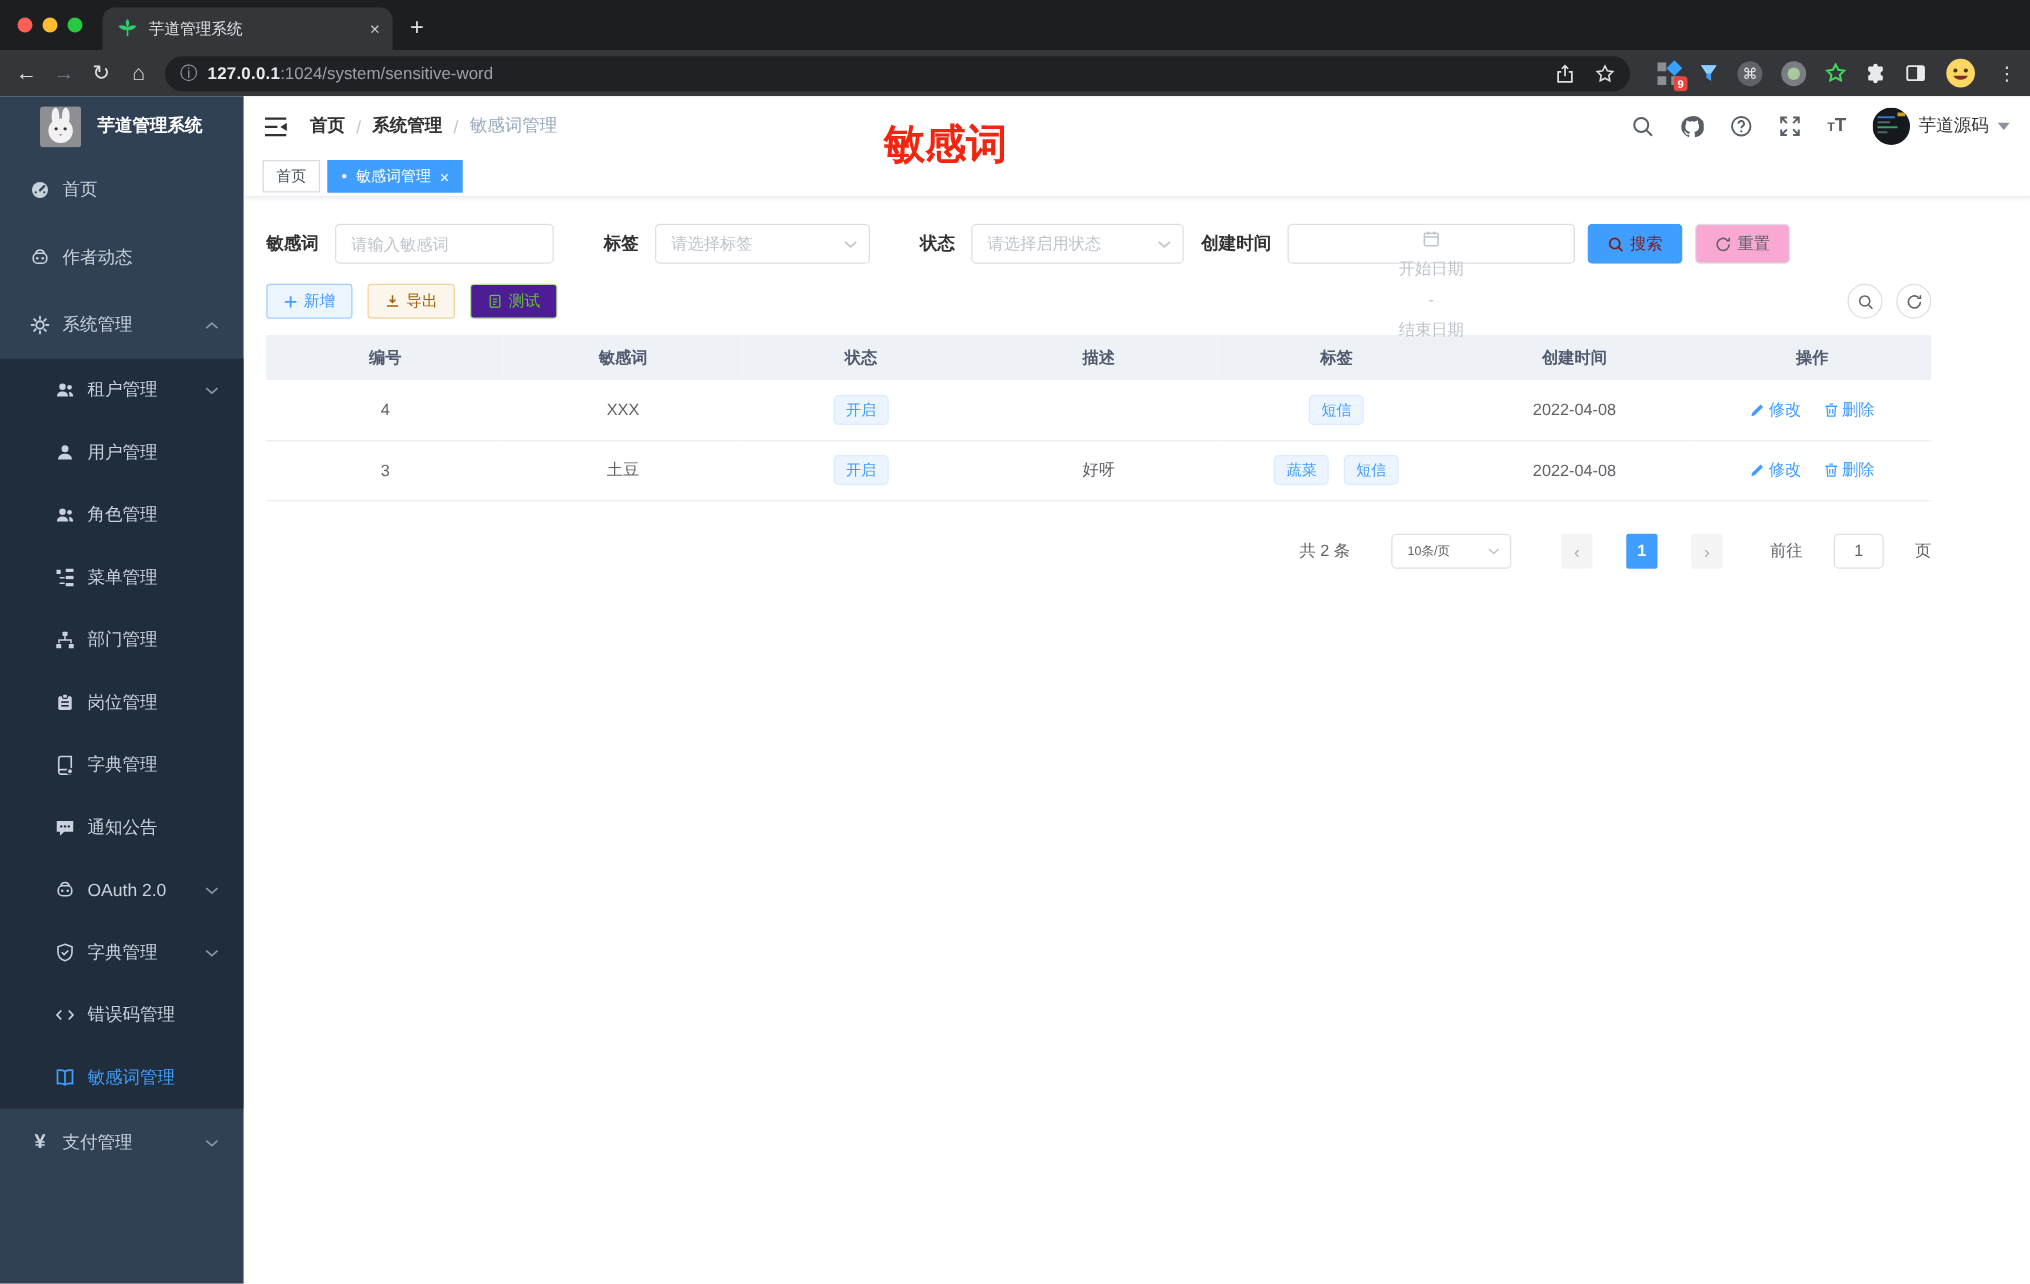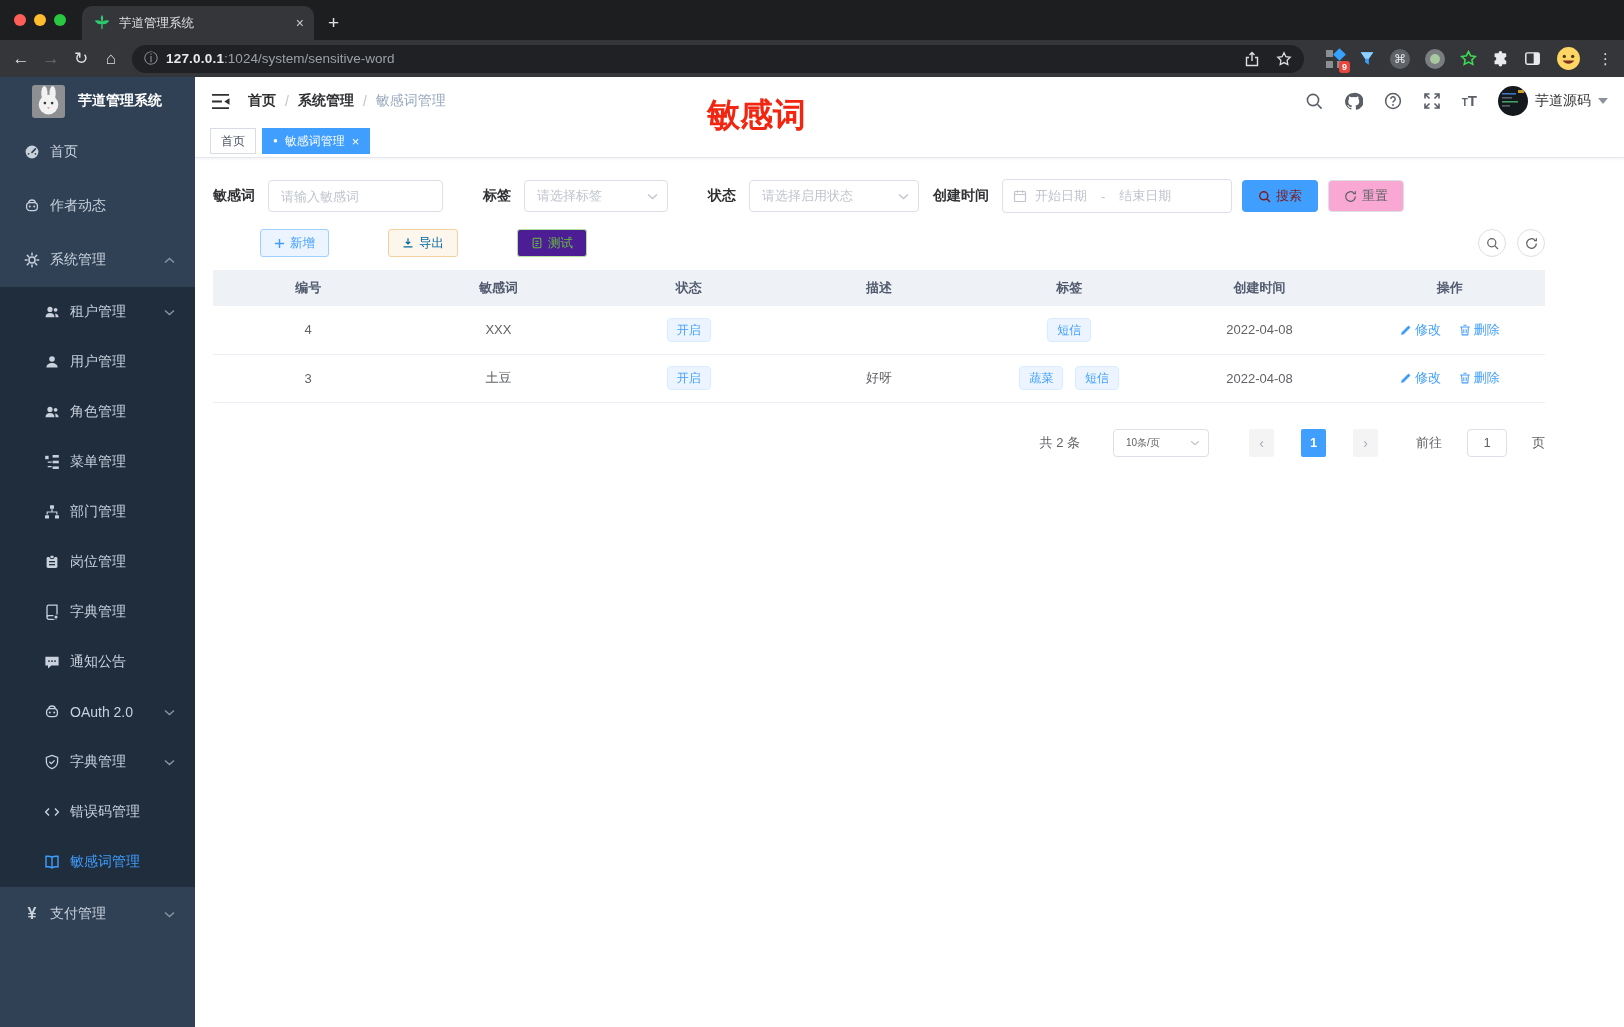--- a/index.html
+++ b/index.html
@@ -77,31 +77,31 @@
 
   
   .content { padding:21px 79px 0 18px; flex:1; }
   .filters { display:flex; align-items:center; margin-bottom:16px; }
   .flabel { font-size:14px; font-weight:700; color:#303133; margin-right:13px; white-space:nowrap; }
   .ctl { height:32px; border:1px solid #dcdfe6; border-radius:4px; background:#fff; font-size:13px; color:#606266; }
   input.ctl { padding:0 12px; outline:none; }
   input.ctl::placeholder { color:#bfc4cc; }
   .selbox { position:relative; display:flex; align-items:center; padding:0 26px 0 12px; color:#bfc4cc; cursor:pointer; }
   .selbox .chevd { position:absolute; right:9px; color:#c0c4cc; }
-  .datebox { display:flex; align-items:center; gap:8px; padding:16px 10px; color:#bfc4cc; cursor:pointer; }
+  .datebox { display:flex; align-items:center; gap:8px; padding:4px 10px; color:#bfc4cc; cursor:pointer;flex-direction:column; }
   .datebox .dph { font-size:13px; }
   .datebox .cal { color:#c0c4cc; display:flex; }
   .btn { height:32px; border-radius:4px; font-size:13px; display:inline-flex; align-items:center; gap:5px; padding:0 15px; cursor:pointer; border:1px solid transparent; }
   .btn-search { background:#409eff; color:#7f1d1d; margin-left:10px; }
   .btn-reset { background:#f9a8d4; color:#606266; border-color:#dcdfe6; margin-left:10px; }
 
   .actions { display:flex; align-items:center; margin-bottom:13px; }
-  .btn-sm { height:28px; border-radius:3px; font-size:12.5px; display:inline-flex; align-items:center; gap:5px; padding:0 13px; cursor:pointer; margin-right:12px;margin-left:47px; }
+  .btn-sm { height:28px; border-radius:3px; font-size:12.5px; display:inline-flex; align-items:center; gap:5px; padding:0 13px; cursor:pointer; margin-right:12px; }
   .btn-add { color:#409eff; background:#ecf5ff; border:1px solid #a0cfff; }
-  .btn-export { color:#0369a1; background:#fdf6ec; border:1px solid #f3d19e; }
+  .btn-export { color:#a16207; background:#fdf6ec; border:1px solid #f3d19e; }
   .btn-test { color:#67c23a; background:#4c1d95; border:1px solid #b3e19d; }
   .circ-btns { margin-left:auto; display:flex; gap:11px; }
   .cbtn { width:28px; height:28px; border-radius:50%; border:1px solid #dcdfe6; background:#fff; color:#606266; display:flex; align-items:center; justify-content:center; cursor:pointer; }
 
   table.grid { width:100%; border-collapse:collapse; table-layout:fixed; }
   .grid th { height:36px; background:#eef1f6; color:#515a6e; font-size:13px; font-weight:700; text-align:center; }
   .grid td { height:48px; border-bottom:1px solid #ebeef5; text-align:center; font-size:13px; color:#606266; }
   .tag { display:inline-block; padding:0 9px; height:24px; line-height:22px; background:#ecf5ff; border:1px solid #d9ecff; border-radius:4px; color:#409eff; font-size:12px; margin:0 4px; }
   .op { color:#409eff; font-size:13px; cursor:pointer; display:inline-flex; align-items:center; gap:3px; margin:0 7px; }
 
@@ -460,21 +460,21 @@
           <span class="x">×</span>
         </span>
       </div>
 
       <div class="content">
 
         <div class="filters">
           <span class="flabel">敏感词</span>
           <input class="ctl" style="width: 175px;" placeholder="请输入敏感词">
           <span class="flabel" style="margin-left:40px">标签</span>
-          <span class="ctl selbox" style="width:144px">
+          <span class="ctl selbox" style="width:172px">
             <span>请选择标签</span>
             <svg class="chevd" width="11" height="7" viewBox="0 0 11 7" fill="none" stroke="currentColor" stroke-width="1.4">
                 <path d="M1 1.5L5.5 5.5 10 1.5"></path>
               </svg>
           </span>
           <span class="flabel" style="margin-left:40px">状态</span>
           <span class="ctl selbox" style="width:170px">
             <span>请选择启用状态</span>
             <svg class="chevd" width="11" height="7" viewBox="0 0 11 7" fill="none" stroke="currentColor" stroke-width="1.4">
                 <path d="M1 1.5L5.5 5.5 10 1.5"></path>

